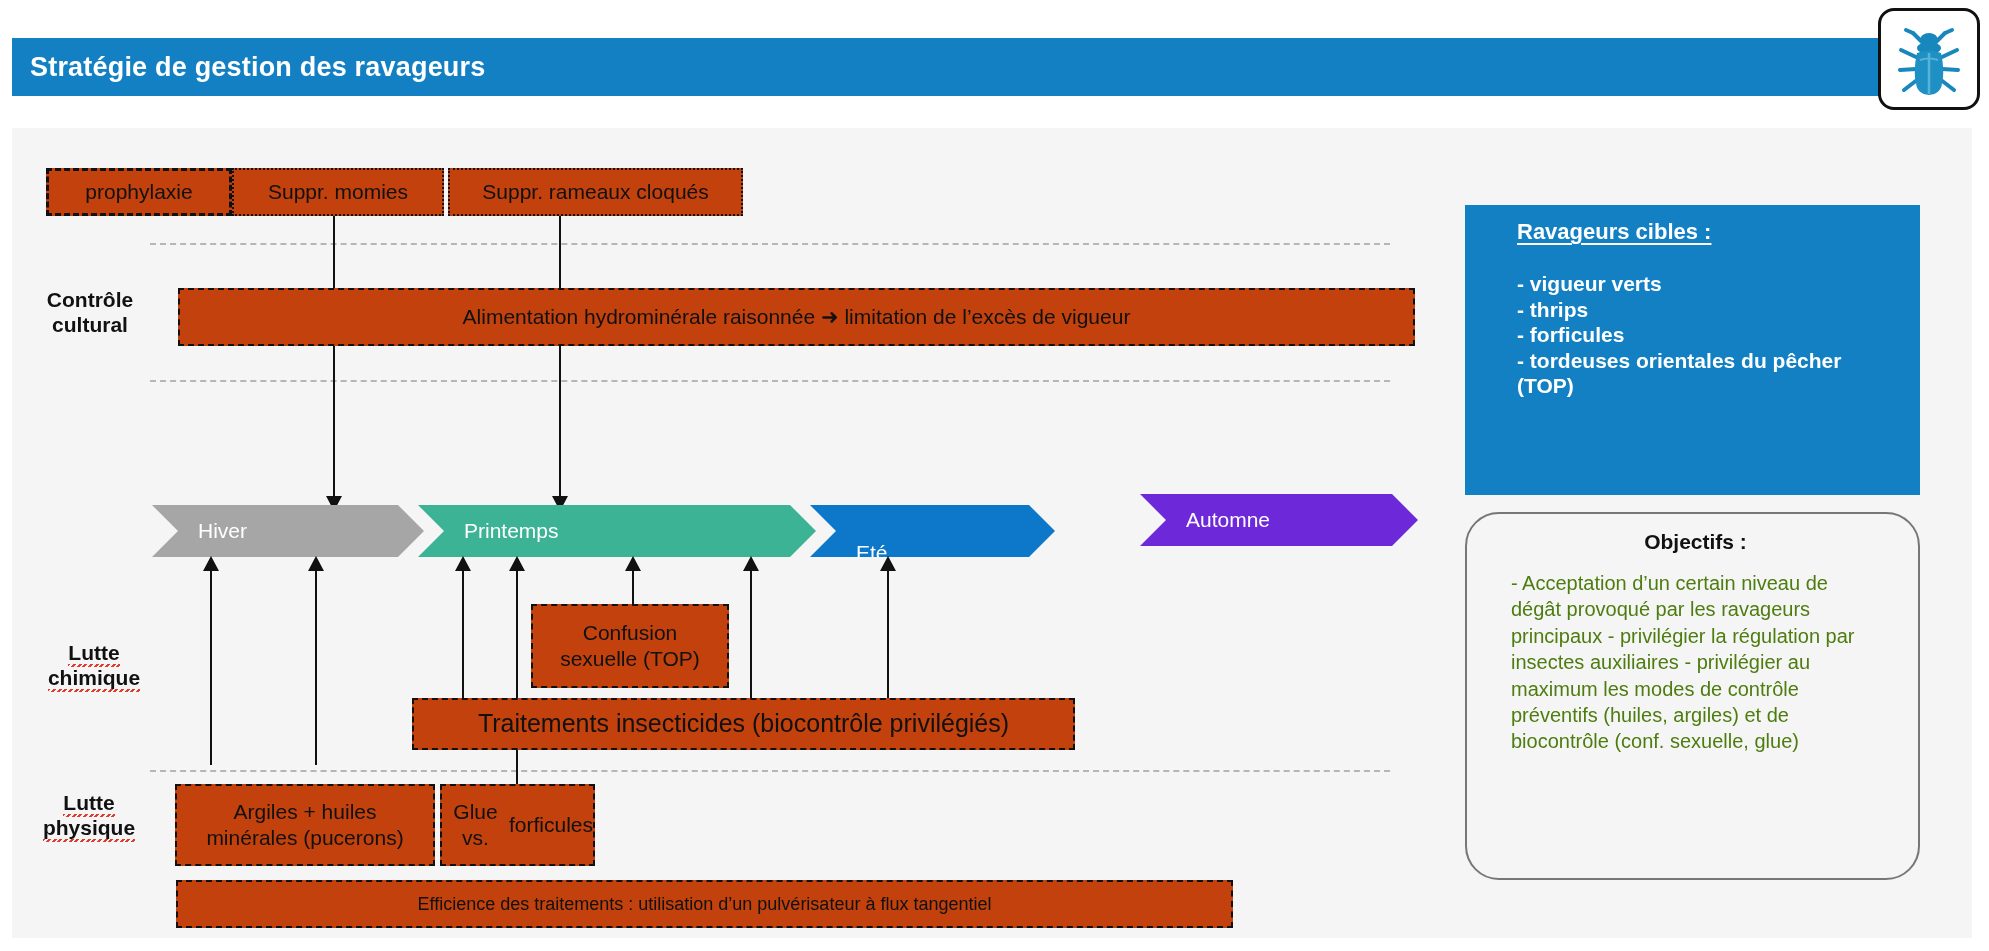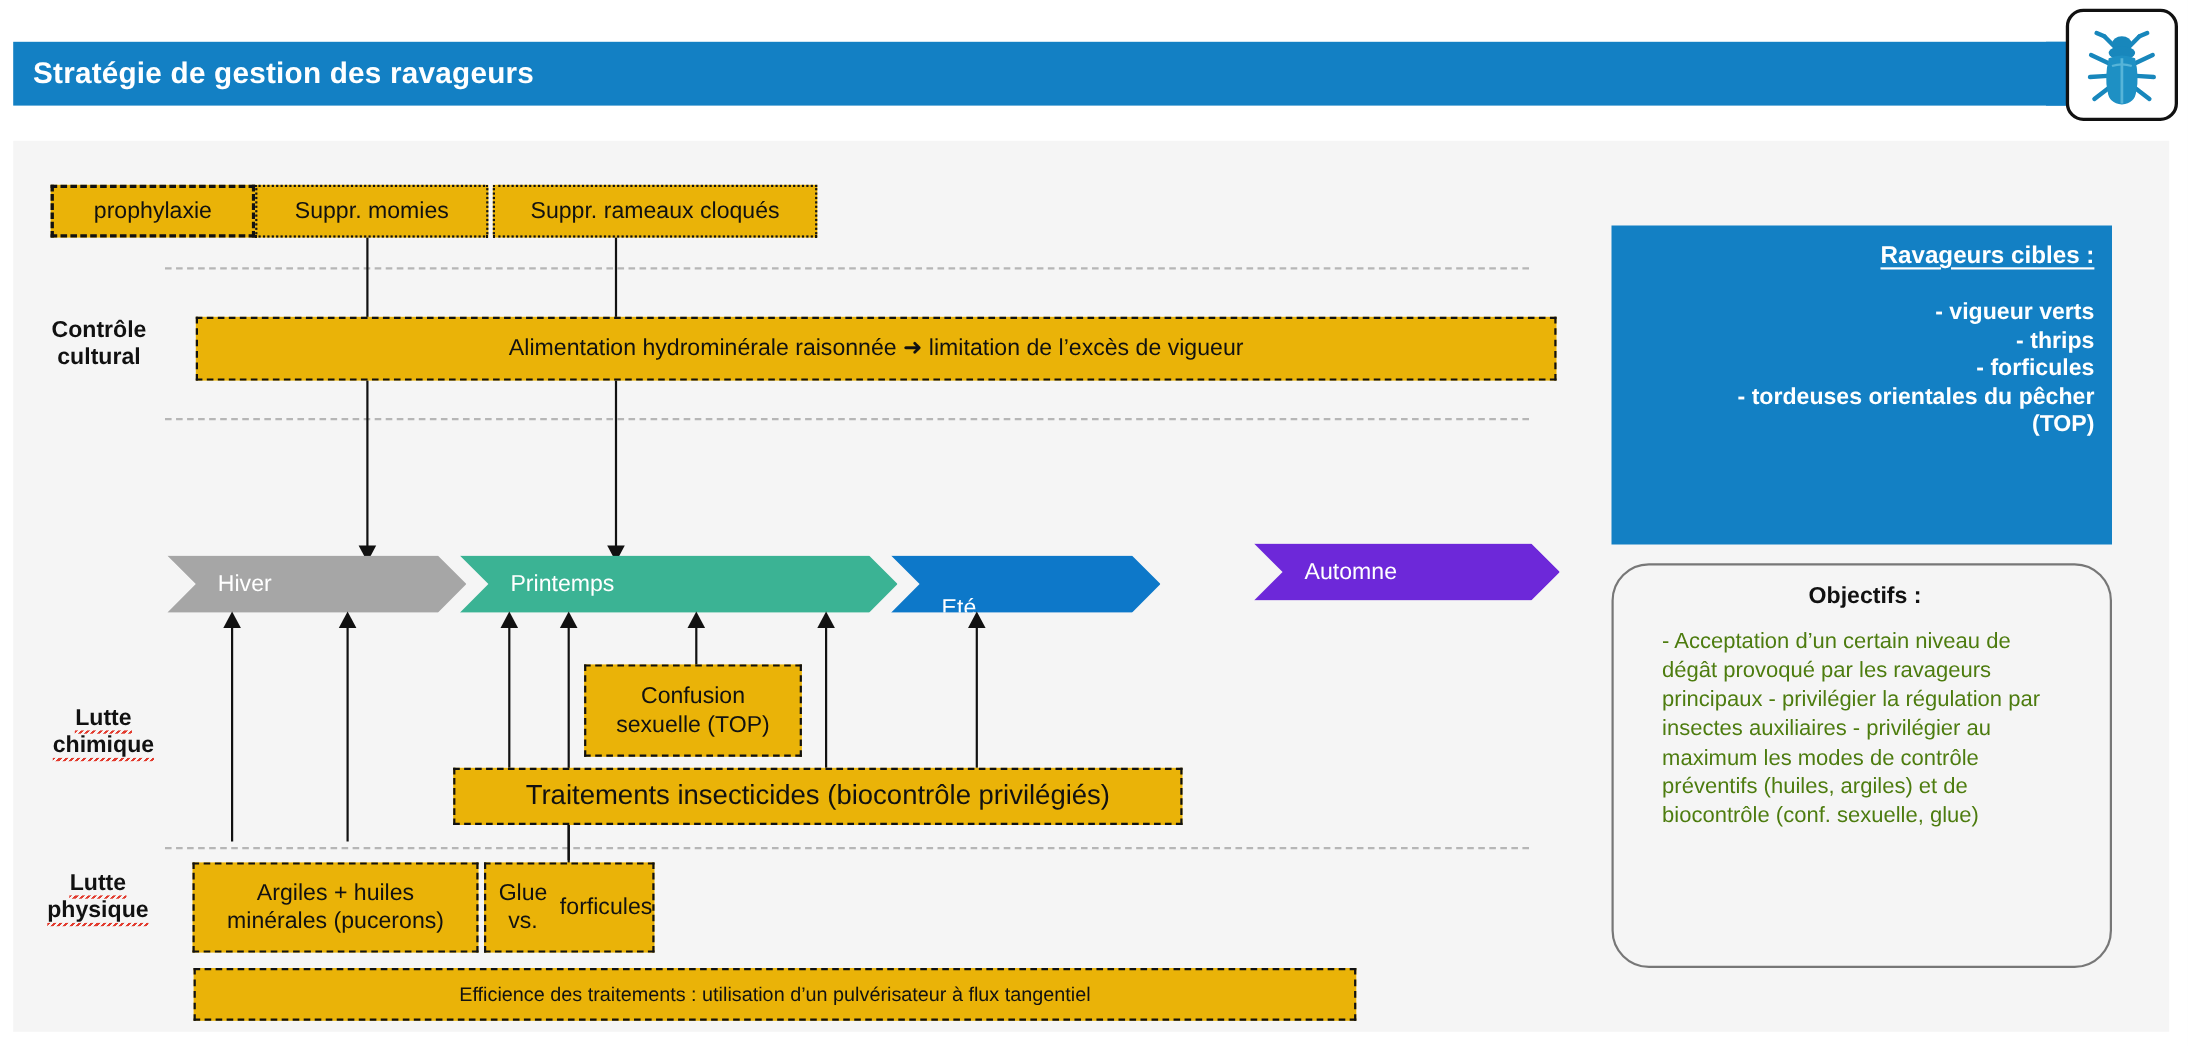--- a/index.html
+++ b/index.html
@@ -36,21 +36,21 @@
   .badge{
     position:absolute;left:1878px;top:8px;width:102px;height:102px;
     background:#ffffff;border:3px solid #111;border-radius:16px;
     box-sizing:border-box;
   }
   .badge svg{position:absolute;left:50%;top:50%;transform:translate(-50%,-50%);}
 
   
   .node{
     position:absolute;box-sizing:border-box;
-    background:#eab308;
+    background:#c2410c;
     display:flex;align-items:center;justify-content:center;
     text-align:center;color:#111;line-height:1.25;
   }
   .node.d-dash{border:2px dashed #111;}
   .node.d-dot{border:2px dotted #111;}
   .node.d-long{border:3px dashed #111;}
 
   
   .hsep{
     position:absolute;height:0;border-top:2px dashed #b6b6b6;
@@ -95,21 +95,20 @@
     border-left:8px solid transparent;border-right:8px solid transparent;
     border-bottom:15px solid #111;
   }
   .conn{position:absolute;width:0;border-left:2px solid #111;}
 
   
   .blue-box{
     position:absolute;left:1465px;top:205px;width:455px;height:290px;
     background:#1380C4;color:#fff;box-sizing:border-box;
     padding:14px 16px 13px 22px;
-    text-align:right;
   }
   .blue-box .h{
     font-size:22px;font-weight:bold;text-decoration:underline;
     text-underline-offset:4px;margin:0 0 26px 30px;
   }
   .blue-box ul{list-style:none;margin:0;padding:0 0 0 30px;}
   .blue-box li{font-size:21px;font-weight:bold;line-height:1.22;white-space:nowrap;}
 
   
   .obj-box{

